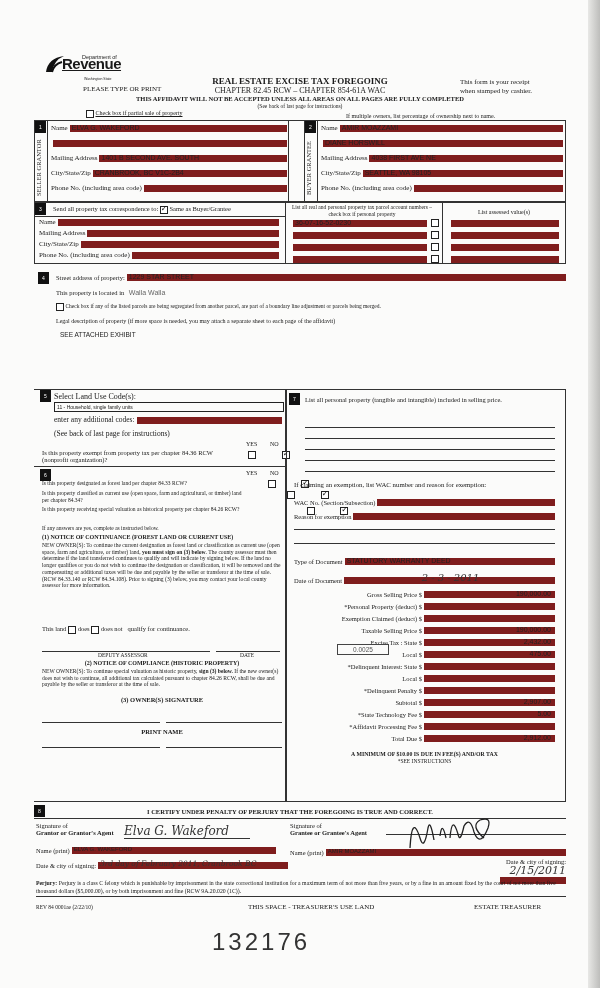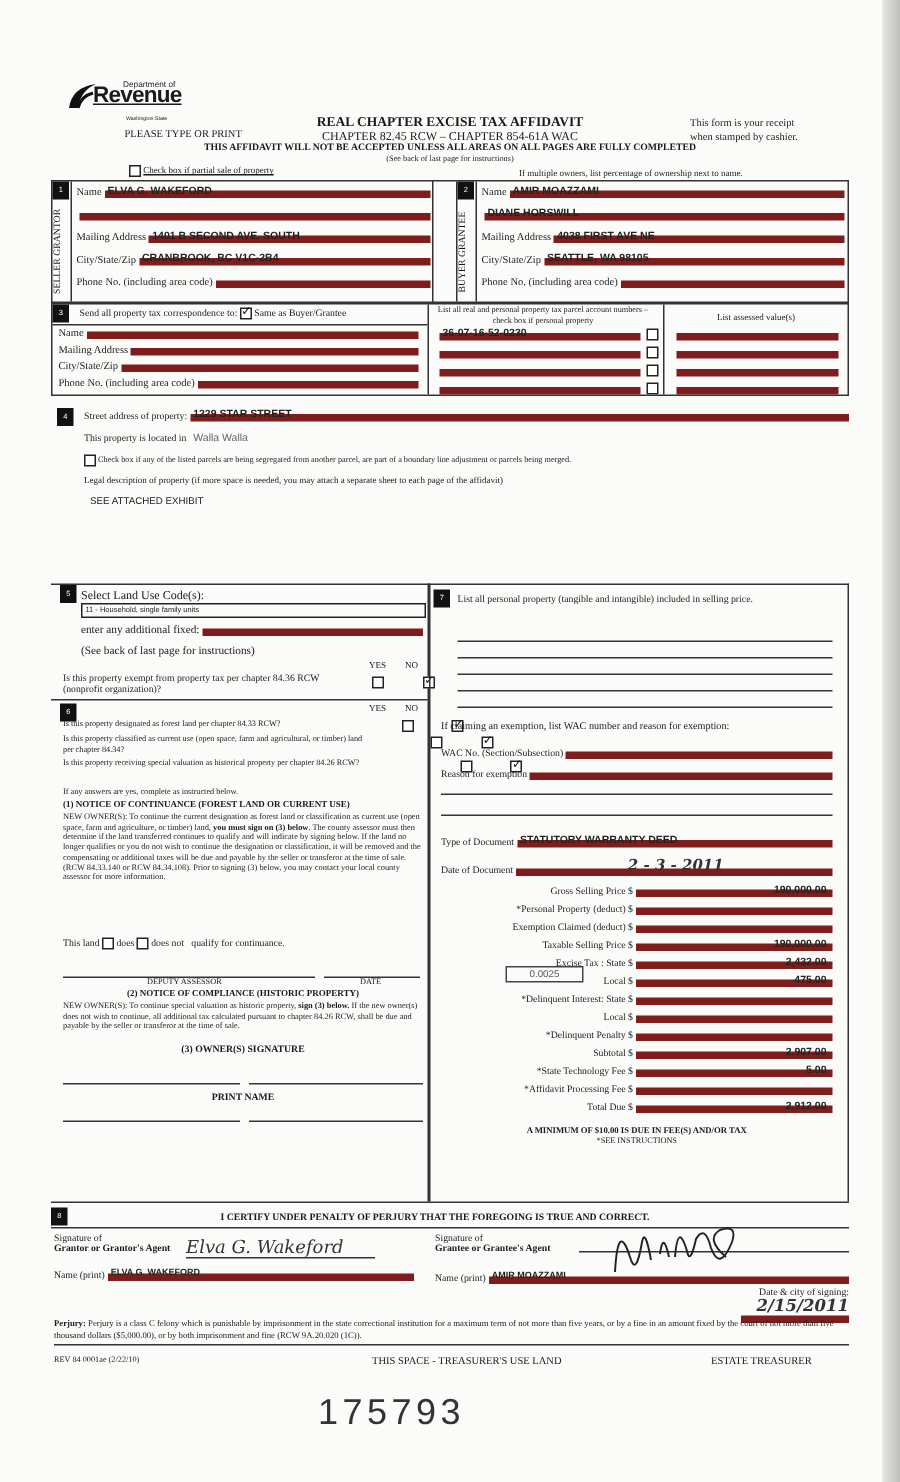--- a/index.html
+++ b/index.html
@@ -11,21 +11,21 @@
   .sans { font-family: "Liberation Sans", sans-serif; }
   .typed { font-family: "Liberation Sans", sans-serif; font-size: 7px; color: #222; }
   .hand { font-family: "DejaVu Serif", serif; font-style: italic; color: #333; }
   .box { position: absolute; border: 1px solid #333; }
   .num { position: absolute; background: #111; color: #fff; width: 11px; height: 12px; font-size: 5px; text-align: center; line-height: 12px; font-family: "Liberation Sans", sans-serif; }
   .cb { display: inline-block; width: 8px; height: 8px; border: 1px solid #222; vertical-align: middle; background: #fff; position: relative; }
   .cb.checked::after { content: "✓"; position: absolute; left: 0; top: -3px; font-size: 8px; color: #111; }
   .vlabel { position: absolute; writing-mode: vertical-rl; transform: rotate(180deg); font-size: 6.5px; text-align: center; line-height: 7px; }
   .row { position: absolute; display: flex; align-items: flex-end; }
   .row .lbl { white-space: nowrap; font-family: Liberation Serif, serif; }
-  .row .fill { flex: 1; border-bottom: 5px solid #7f1d1d; margin-left: 2px; height: 9px; padding-left: 2px; line-height: 9px; font-weight: bold; }
+  .row .fill { flex: 1; border-bottom: 7px solid #7f1d1d; margin-left: 2px; height: 9px; padding-left: 2px; line-height: 9px; }
   .money { text-align: right; padding-right: 4px !important; }
   .bold { font-weight: bold; }
   .center { text-align: center; }
   .line { position: absolute; height: 0; border-top: 1px solid #333; }
   .vline { position: absolute; width: 0; border-left: 1px solid #333; }
 </style>
 </head>
 <body>
 
 <div class="page">
@@ -34,21 +34,21 @@
   <div class="abs" style="left:44px;top:52px;width:80px;height:32px;">
     <svg width="22" height="20" viewBox="0 0 22 20" style="position:absolute;left:0;top:2px;">
       <path d="M2 18 Q4 4 20 2 Q10 6 8 18 Z" fill="#111"></path>
       <path d="M8 18 Q10 10 18 8" stroke="#111" stroke-width="2" fill="none"></path>
     </svg>
     <span class="abs sans" style="left:38px;top:2px;font-size:5.5px;">Department of</span>
     <span class="abs sans bold" style="left:18px;top:3px;font-size:15px;letter-spacing:-0.5px;text-decoration:underline;">Revenue</span>
     <span class="abs sans" style="left:40px;top:25px;font-size:3.5px;">Washington State</span>
   </div>
   <div class="abs" style="left:43px;top:85px;font-size:7px;margin-left:40px;">PLEASE TYPE OR PRINT</div>
-  <div class="abs bold center" style="left:180px;top:76px;width:240px;font-size:9px;">REAL CHAPTER EXCISE TAX AFFIDAVIT</div>
+  <div class="abs bold center" style="left:180px;top:76px;width:240px;font-size:9px;">REAL ESTATE EXCISE TAX FOREGOING</div>
   <div class="abs center" style="left:180px;top:86px;width:240px;font-size:8px;">CHAPTER 82.45 RCW – CHAPTER 854-61A WAC</div>
   <div class="abs bold center" style="left:90px;top:95px;width:420px;font-size:6.5px;">THIS AFFIDAVIT WILL NOT BE ACCEPTED UNLESS ALL AREAS ON ALL PAGES ARE FULLY COMPLETED</div>
   <div class="abs center" style="left:180px;top:103px;width:240px;font-size:5.5px;">(See back of last page for instructions)</div>
   <div class="abs" style="left:460px;top:78px;font-size:7px;">This form is your receipt</div>
   <div class="abs" style="left:460px;top:87px;font-size:7px;">when stamped by cashier.</div>
   <div class="abs" style="left:86px;top:110px;font-size:6px;">
     <span class="cb"></span>
     <span style="text-decoration:underline;">Check box if partial sale of property</span>
   </div>
   <div class="abs" style="left:346px;top:113px;font-size:6px;">If multiple owners, list percentage of ownership next to name.</div>
@@ -179,21 +179,21 @@
     <span>Check box if any of the listed parcels are being segregated from another parcel, are part of a boundary line adjustment or parcels being merged.</span>
   </div>
   <div class="abs" style="left:56px;top:318px;font-size:6px;">Legal description of property (if more space is needed, you may attach a separate sheet to each page of the affidavit)</div>
   <div class="abs typed" style="left:60px;top:331px;font-size:6.5px;">SEE ATTACHED EXHIBIT</div>
 
   <div class="box" style="left:34px;top:389px;width:252px;height:412px;border-left:none;border-bottom:none;">
     <div class="num" style="left:6px;top:0;">5</div>
     <div class="abs" style="left:20px;top:2px;font-size:8px;">Select Land Use Code(s):</div>
     <div class="abs sans" style="left:20px;top:12px;width:230px;height:10px;border:1px solid #222;font-size:5px;line-height:8px;padding-left:2px;">11 - Household, single family units</div>
     <div class="row" style="left:20px;top:25px;width:228px;font-size:7.5px;">
-        <span class="lbl">enter any additional fixed:</span>
+        <span class="lbl">enter any additional codes:</span>
         <span class="fill"></span>
       </div>
     <div class="abs" style="left:20px;top:39px;font-size:7.5px;">(See back of last page for instructions)</div>
     <div class="abs" style="left:212px;top:51px;font-size:6px;">YES</div>
     <div class="abs" style="left:236px;top:51px;font-size:6px;">NO</div>
     <div class="abs" style="left:8px;top:59px;width:195px;font-size:6.5px;line-height:7px;">Is this property exempt from property tax per chapter 84.36 RCW (nonprofit organization)?</div>
     <span class="cb abs" style="left:214px;top:61px;"></span>
     <span class="cb abs checked" style="left:238px;top:61px;"></span>
     <div class="line" style="left:0;top:76px;width:251px;"></div>
 
@@ -329,20 +329,24 @@
 
   <div class="abs" style="left:36px;top:822px;font-size:6.5px;line-height:7px;">
     <div>Signature of</div>
     <div class="bold">Grantor or Grantor's Agent</div>
   </div>
   <div class="abs hand" style="left:124px;top:824px;width:126px;font-size:12px;border-bottom:1px solid #333;">Elva G. Wakeford</div>
   <div class="row" style="left:36px;top:845px;width:240px;font-size:6.5px;">
       <span class="lbl">Name (print)</span>
       <span class="fill typed" style="font-size:6px;">ELVA G. WAKEFORD</span>
     </div>
+  <div class="row" style="left:36px;top:858px;width:252px;font-size:6.5px;">
+      <span class="lbl">Date &amp; city of signing:</span>
+      <span class="fill hand" style="font-size:7.5px;height:11px;line-height:11px;">3rd day of February 2011, Cranbrook BC</span>
+    </div>
 
   <div class="abs" style="left:290px;top:822px;font-size:6.5px;line-height:7px;">
     <div>Signature of</div>
     <div class="bold">Grantee or Grantee's Agent</div>
   </div>
   <div class="abs" style="left:386px;top:834px;width:180px;border-bottom:1px solid #333;height:1px;"></div>
   <svg class="abs" style="left:400px;top:808px;" width="100" height="48" viewBox="0 0 100 48">
     <path d="M10 40 Q12 5 20 30 Q24 44 28 20 Q30 10 34 32 M40 28 Q42 12 46 30 M50 30 Q52 6 58 26 Q60 36 64 18 Q70 8 74 24 Q80 40 88 20 Q92 8 80 12 Q70 18 84 30" stroke="#222" stroke-width="1.3" fill="none"></path>
   </svg>
   <div class="row" style="left:290px;top:847px;width:276px;font-size:6.5px;">
@@ -351,14 +355,14 @@
     </div>
   <div class="row" style="left:290px;top:858px;width:276px;font-size:6.5px;flex-direction:column;">
       <span class="lbl">Date &amp; city of signing:</span>
       <span class="fill hand" style="font-size:11px;height:12px;line-height:12px;padding-left:10px;">2/15/2011</span>
     </div>
 
   <div class="abs" style="left:36px;top:880px;width:530px;font-size:5.8px;line-height:7.5px;border-bottom:1px solid #333;padding-bottom:1px;"><b>Perjury:</b><span> Perjury is a class C felony which is punishable by imprisonment in the state correctional institution for a maximum term of not more than five years, or by a fine in an amount fixed by the court of not more than five thousand dollars ($5,000.00), or by both imprisonment and fine (RCW 9A.20.020 (1C)).</span></div>
   <div class="abs" style="left:36px;top:904px;font-size:5.5px;">REV 84 0001ae (2/22/10)</div>
   <div class="abs" style="left:248px;top:903px;font-size:7px;">THIS SPACE - TREASURER'S USE LAND</div>
   <div class="abs" style="left:474px;top:903px;font-size:7px;">ESTATE TREASURER</div>
-  <div class="abs sans" style="left:212px;top:928px;font-size:24px;font-weight:100;letter-spacing:3px;color:#333;">175793</div>
+  <div class="abs sans" style="left:212px;top:928px;font-size:24px;font-weight:100;letter-spacing:3px;color:#333;">132176</div>
 </div>
 
 </body></html>

